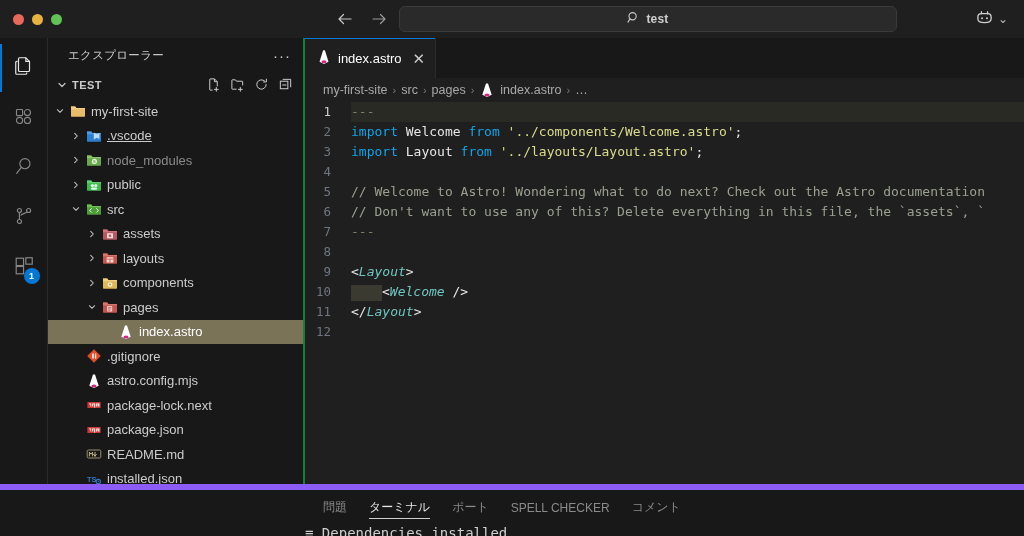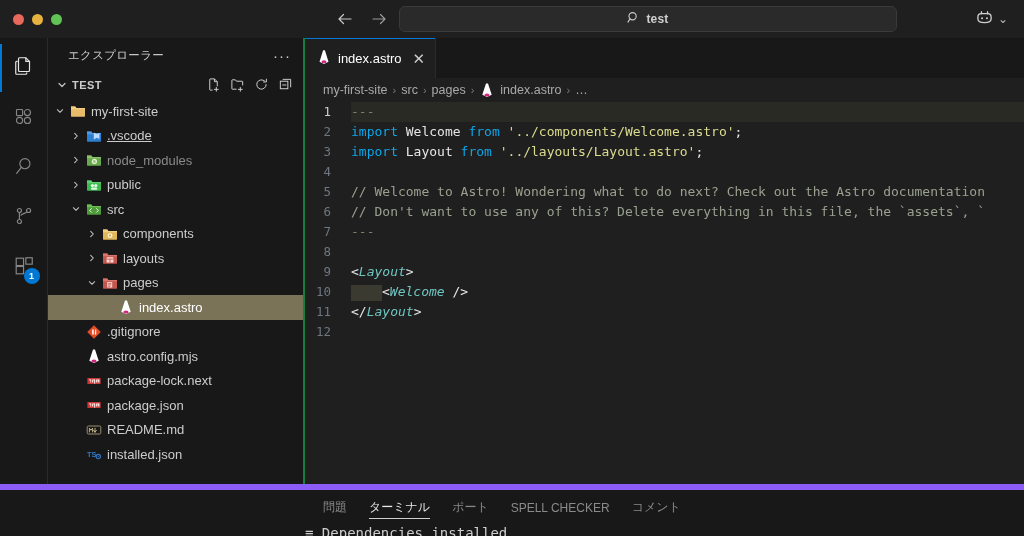--- a/index.html
+++ b/index.html
@@ -367,43 +367,59 @@
             <span class="fname">src</span>
           </div>
           <div class="row" style="padding-left: 36px;">
             <span class="twisty">
               <svg width="14" height="14" viewBox="0 0 16 16" fill="none" stroke="currentColor" stroke-width="1.2">
                 <path d="M6.5 5l3 3-3 3" stroke-linecap="round" stroke-linejoin="round"></path>
               </svg>
             </span>
             <span class="ficon">
               <svg width="16" height="16" viewBox="0 0 16 16">
+                <path d="M1 3.4h4.2l1.2 1.5H15v8.2a.6.6 0 0 1-.6.6H1.6a.6.6 0 0 1-.6-.6z" fill="#b5585f"></path>
+                <path d="M1 3.4h4.2l1.2 1.5H15v1.3H1z" fill="#cf7279"></path>
+                <rect x="5" y="7.3" width="6" height="5" rx=".6" fill="#ffd9dc"></rect>
+                <circle cx="8" cy="9.8" r="1.3" fill="#b5585f"></circle>
+              </svg>
+            </span>
+            <span class="fname">assets</span>
+          </div>
+          <div class="row" style="padding-left: 36px;">
+            <span class="twisty">
+              <svg width="14" height="14" viewBox="0 0 16 16" fill="none" stroke="currentColor" stroke-width="1.2">
+                <path d="M6.5 5l3 3-3 3" stroke-linecap="round" stroke-linejoin="round"></path>
+              </svg>
+            </span>
+            <span class="ficon">
+              <svg width="16" height="16" viewBox="0 0 16 16">
+                <path d="M1 3.4h4.2l1.2 1.5H15v8.2a.6.6 0 0 1-.6.6H1.6a.6.6 0 0 1-.6-.6z" fill="#c2574f"></path>
+                <path d="M1 3.4h4.2l1.2 1.5H15v1.3H1z" fill="#d9756c"></path>
+                <rect x="4.6" y="7.2" width="6.8" height="5.2" rx=".5" fill="#ffdad6"></rect>
+                <path d="M4.6 9.1h6.8M8 9.1v3.3" stroke="#c2574f" stroke-width=".9"></path>
+              </svg>
+            </span>
+            <span class="fname">layouts</span>
+          </div>
+          <div class="row" style="padding-left: 36px;">
+            <span class="twisty">
+              <svg width="14" height="14" viewBox="0 0 16 16" fill="none" stroke="currentColor" stroke-width="1.2">
+                <path d="M6.5 5l3 3-3 3" stroke-linecap="round" stroke-linejoin="round"></path>
+              </svg>
+            </span>
+            <span class="ficon">
+              <svg width="16" height="16" viewBox="0 0 16 16">
                 <path d="M1 3.4h4.2l1.2 1.5H15v8.2a.6.6 0 0 1-.6.6H1.6a.6.6 0 0 1-.6-.6z" fill="#e0b75a"></path>
                 <path d="M1 3.4h4.2l1.2 1.5H15v1.3H1z" fill="#efcf82"></path>
                 <circle cx="8" cy="9.6" r="2.4" fill="#fff3cf"></circle>
                 <circle cx="8" cy="9.6" r="1" fill="#c79c3c"></circle>
               </svg>
             </span>
             <span class="fname">components</span>
-          </div>
-          <div class="row" style="padding-left: 36px;">
-            <span class="twisty">
-              <svg width="14" height="14" viewBox="0 0 16 16" fill="none" stroke="currentColor" stroke-width="1.2">
-                <path d="M6.5 5l3 3-3 3" stroke-linecap="round" stroke-linejoin="round"></path>
-              </svg>
-            </span>
-            <span class="ficon">
-              <svg width="16" height="16" viewBox="0 0 16 16">
-                <path d="M1 3.4h4.2l1.2 1.5H15v8.2a.6.6 0 0 1-.6.6H1.6a.6.6 0 0 1-.6-.6z" fill="#c2574f"></path>
-                <path d="M1 3.4h4.2l1.2 1.5H15v1.3H1z" fill="#d9756c"></path>
-                <rect x="4.6" y="7.2" width="6.8" height="5.2" rx=".5" fill="#ffdad6"></rect>
-                <path d="M4.6 9.1h6.8M8 9.1v3.3" stroke="#c2574f" stroke-width=".9"></path>
-              </svg>
-            </span>
-            <span class="fname">layouts</span>
           </div>
           <div class="row" style="padding-left: 36px;">
             <span class="twisty">
               <svg width="14" height="14" viewBox="0 0 16 16" fill="none" stroke="currentColor" stroke-width="1.2">
                 <path d="M5 6.5l3 3 3-3" stroke-linecap="round" stroke-linejoin="round"></path>
               </svg>
             </span>
             <span class="ficon">
               <svg width="16" height="16" viewBox="0 0 16 16">
                 <path d="M1 3.4h4.2l1.2 1.5H15v8.2a.6.6 0 0 1-.6.6H1.6a.6.6 0 0 1-.6-.6z" fill="#c2574f"></path>

